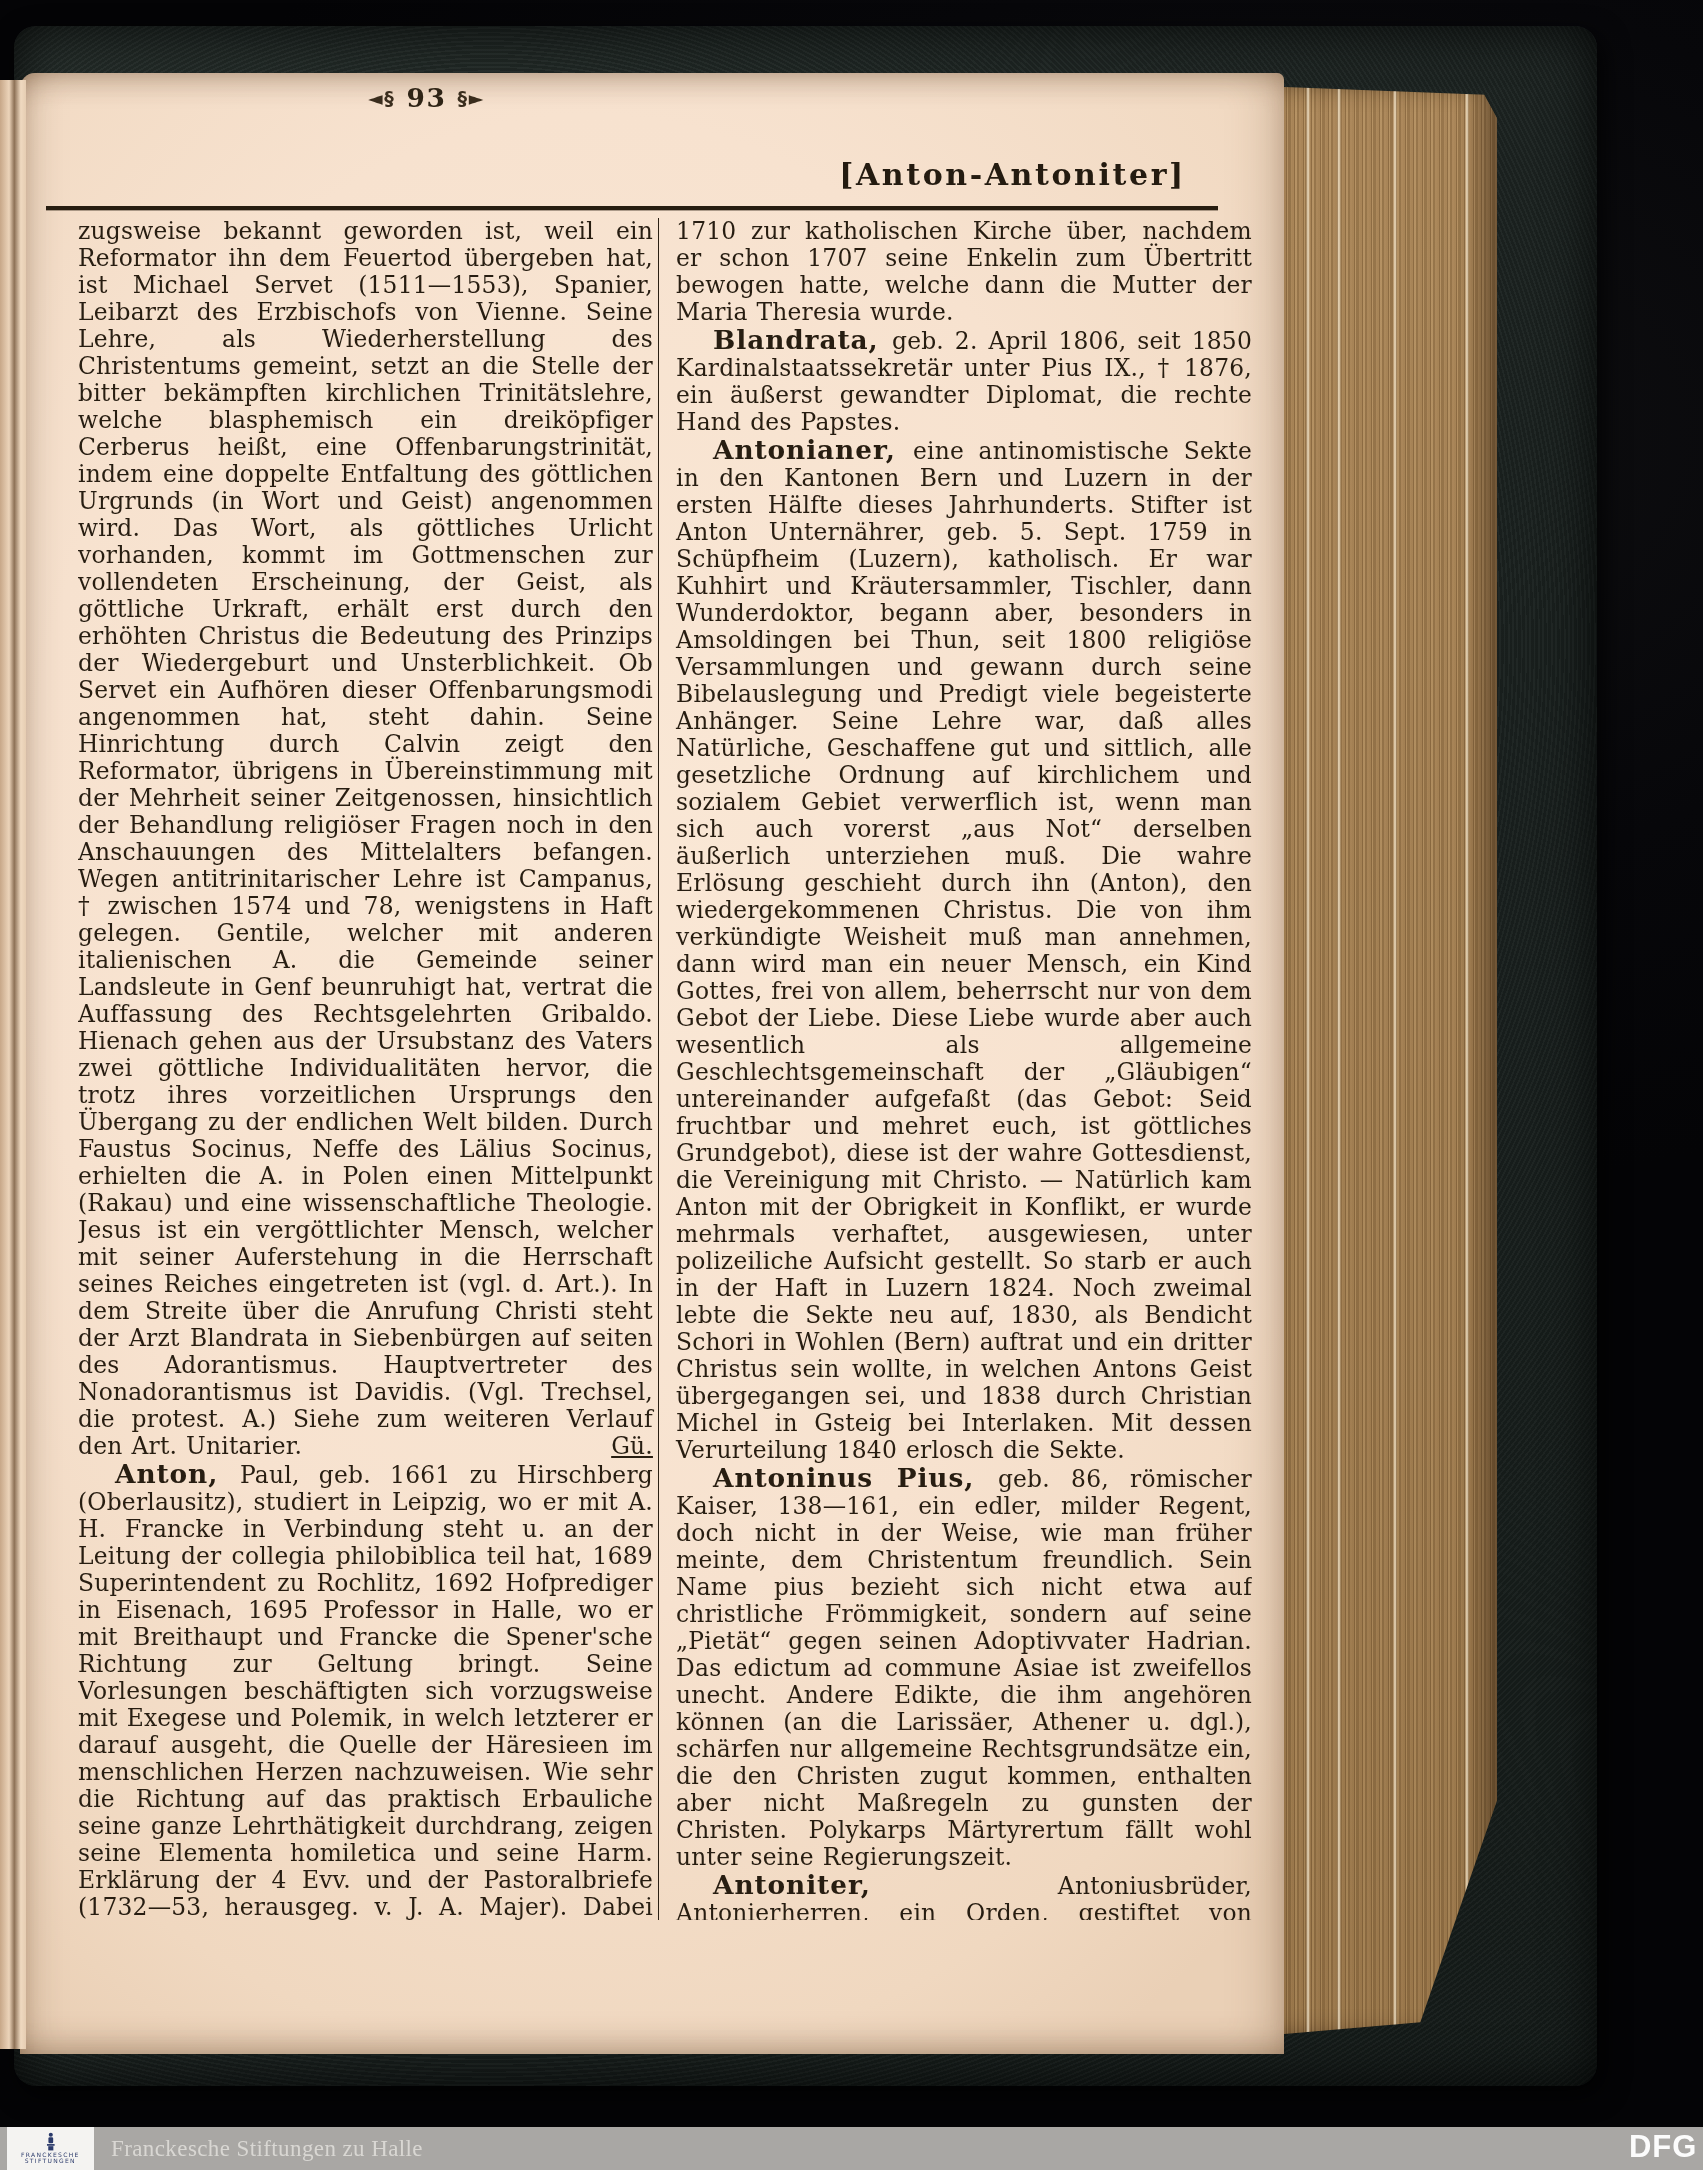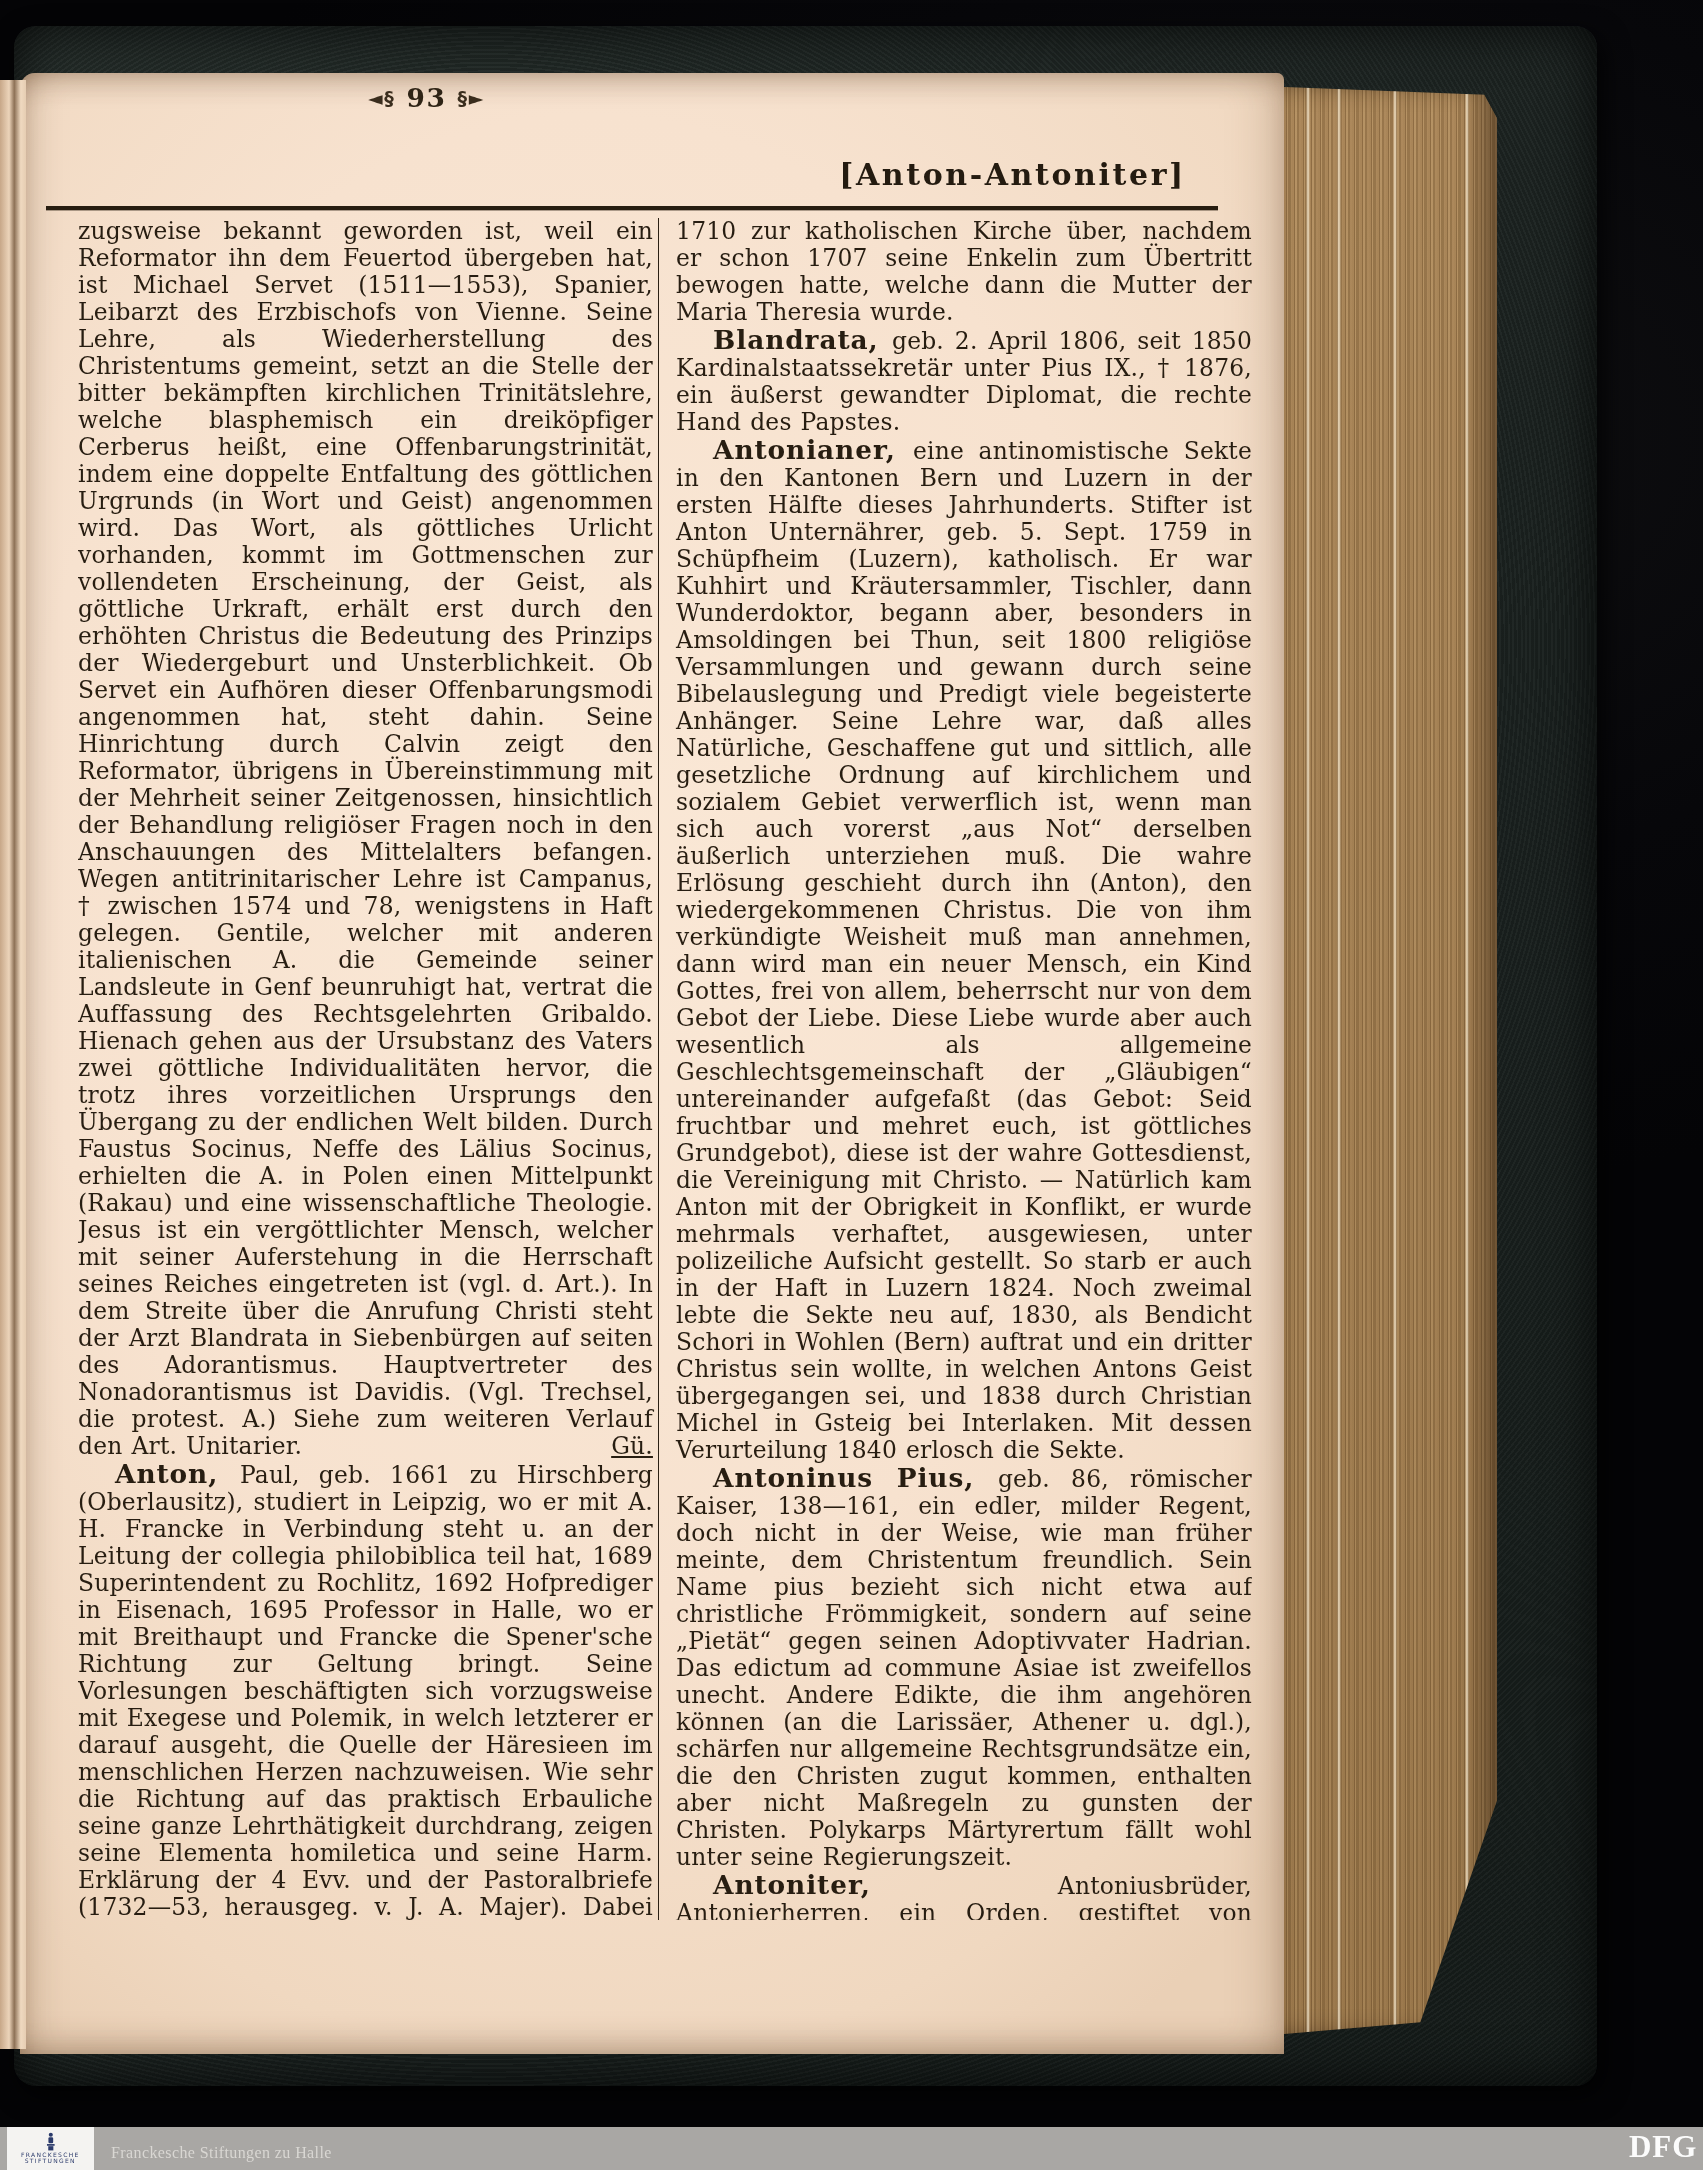--- a/index.html
+++ b/index.html
@@ -54,24 +54,24 @@
   .col p{margin:0;text-indent:37px;}
   .col p.cont{text-indent:0;}
   .col b{font-size:26.4px;letter-spacing:0.9px;}
   .sig{float:right;text-decoration:underline;}
   
   .footer{position:absolute;left:0;bottom:0;width:1704px;height:43px;background:#a9a7a4;}
   .logo-box{position:absolute;left:6.8px;bottom:0;width:87px;height:43px;background:#f4f3f1;
             display:flex;flex-direction:column;align-items:center;justify-content:center;gap:0.9px;}
   .logo-caption{font-family:"DejaVu Sans","Liberation Sans",sans-serif;font-size:6px;line-height:6.8px;
             color:#2b3a6b;letter-spacing:1.3px;text-align:center;}
-  .footer-label{position:absolute;left:111px;bottom:8.5px;color:#d9d7d3;font-size:16px;
+  .footer-label{position:absolute;left:111px;bottom:8.5px;color:#d9d7d3;font-size:23px;
             font-family:"Liberation Serif","DejaVu Serif",serif;letter-spacing:0.4px;}
   .dfg{position:absolute;right:6.8px;bottom:5.1px;color:#fcfcfc;font-size:31px;font-weight:bold;
-            font-family:Liberation Serif, serif;letter-spacing:0.9px;margin-left:40px;}
+            font-family:Liberation Sans, sans-serif;letter-spacing:0.9px;margin-left:40px;}
 </style>
 </head>
 <body>
 
 <div class="scene">
   <div class="cover"></div>
 
   <div class="fore-edge">
     <div class="fe-gap" style="left:22px"></div>
     <div class="fe-gap" style="left:53px"></div>

